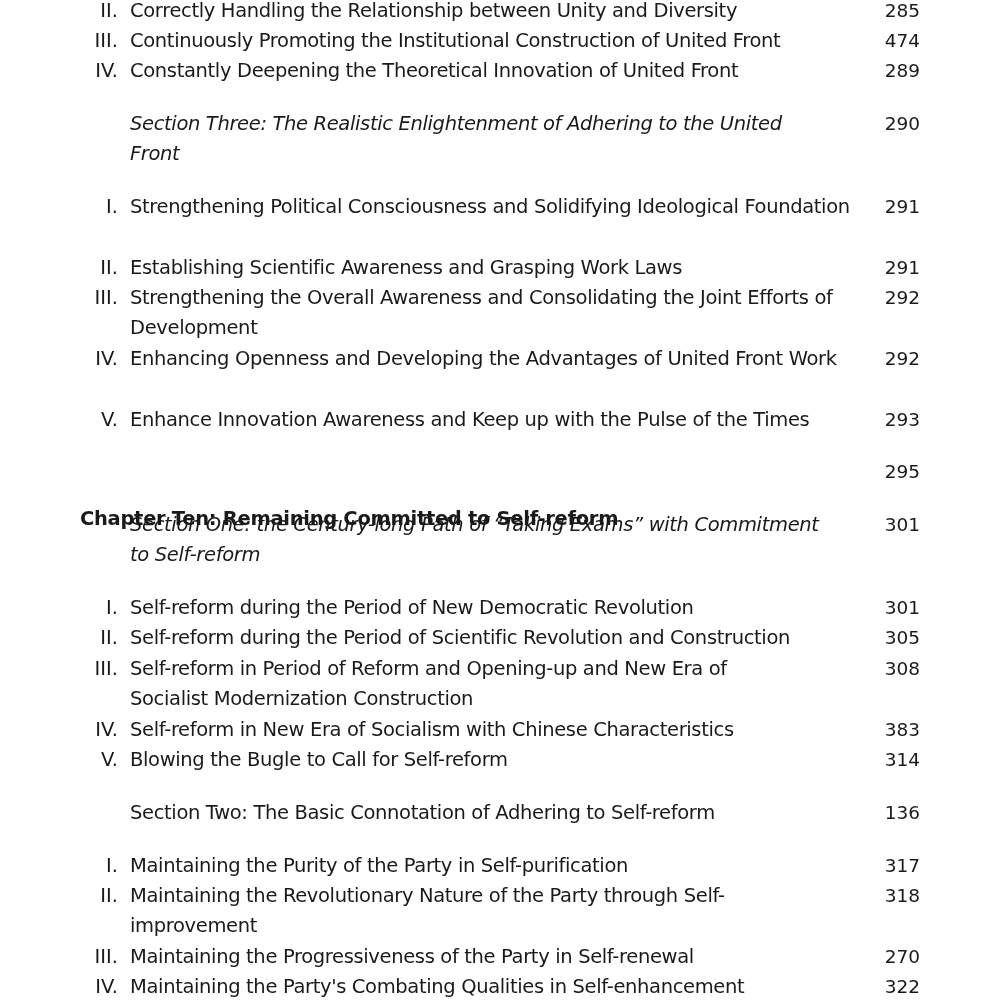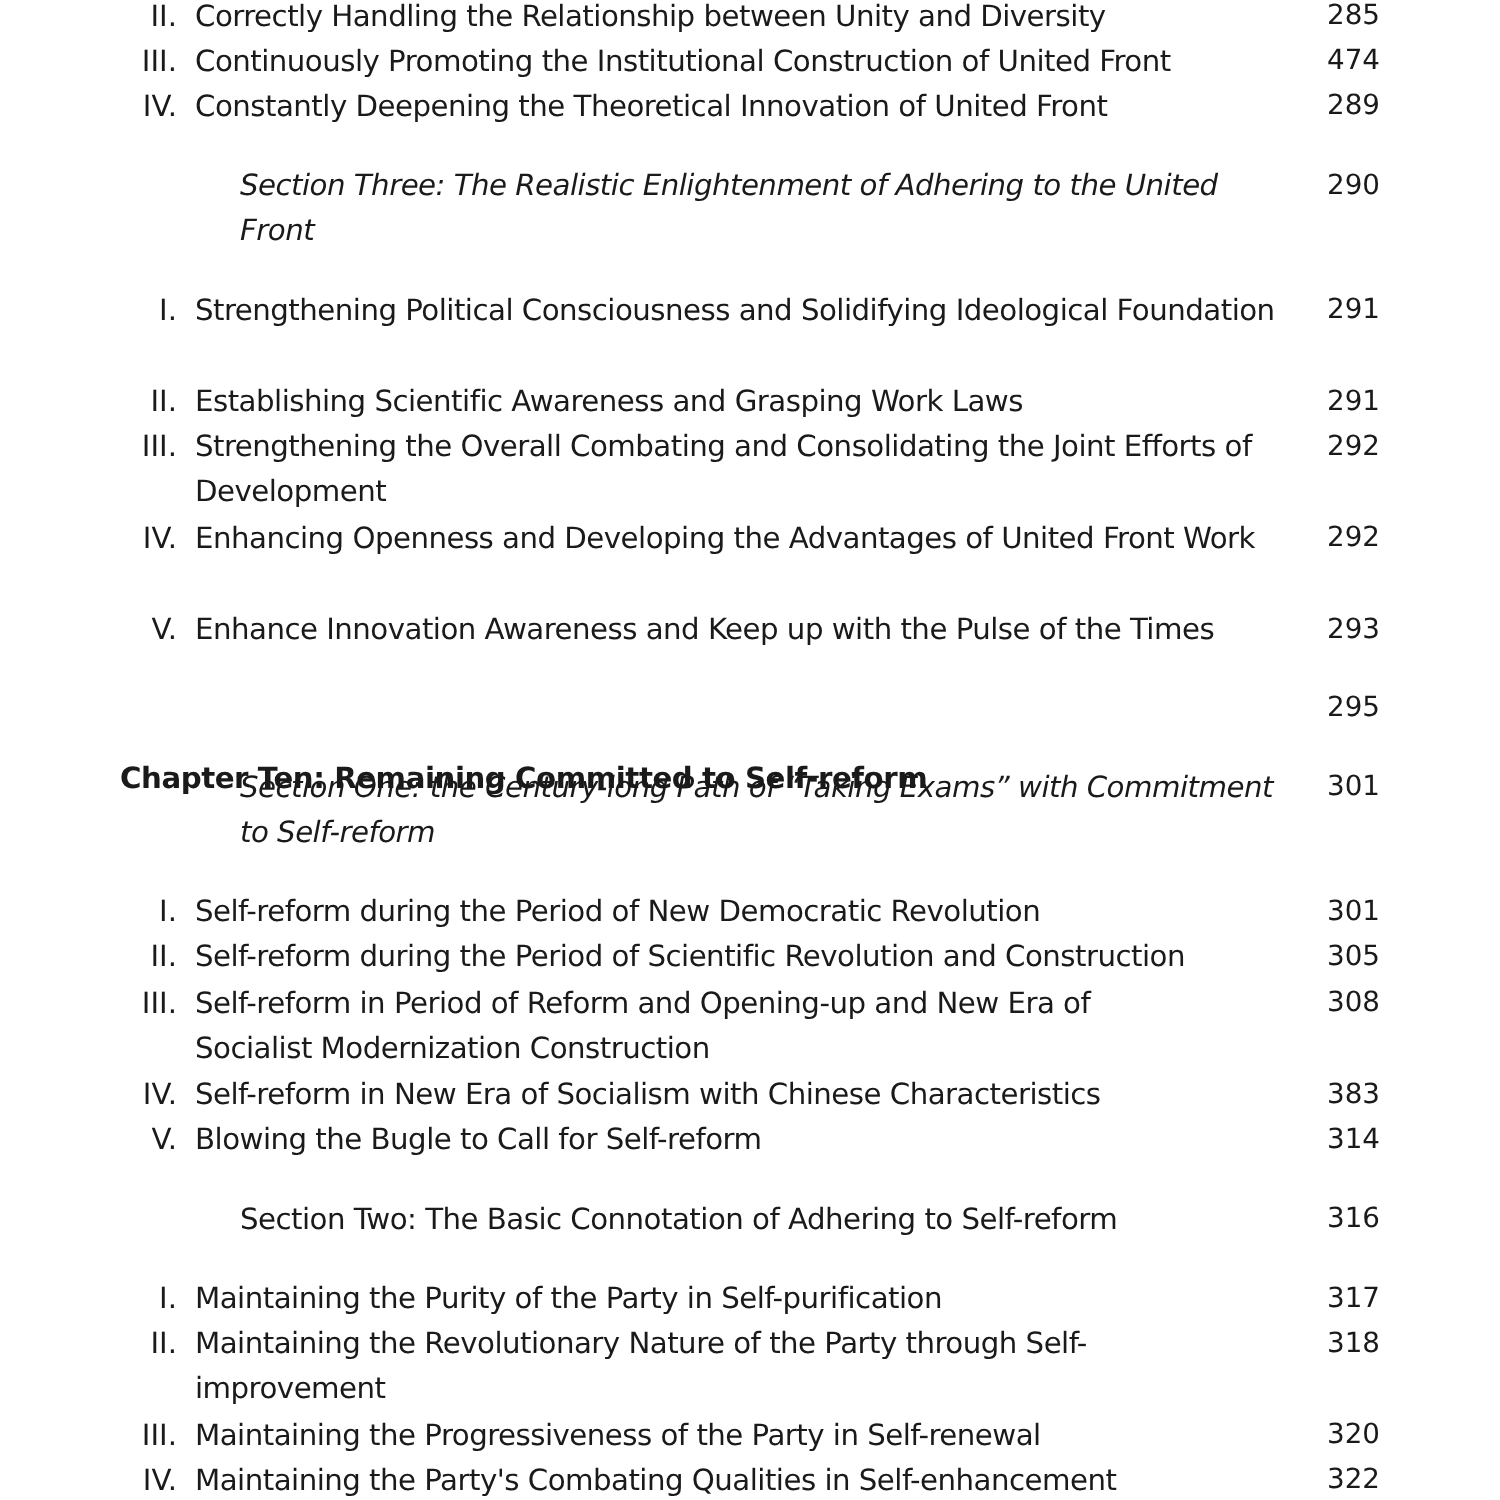--- a/index.html
+++ b/index.html
@@ -48,21 +48,20 @@
     left: 884px;
     top: 0;
     width: 36px;
     text-align: right;
     white-space: nowrap;
     font-size: 18.5px;
   }
   .section .text {
     font-style: italic;
     width: 700px;
-    margin-left: 30px;
   }
   .section.plain .text {
     font-style: normal;
   }
   .chapter .text {
     left: 80px;
     font-weight: bold;
     letter-spacing: -0.3px;
     margin-top: 47px;
   }
@@ -102,21 +101,21 @@
   </div>
 
   <div class="row item" style="top:253px">
     <span class="num">II.</span>
     <span class="text">Establishing Scientific Awareness and Grasping Work Laws</span>
     <span class="page">291</span>
   </div>
 
   <div class="row item" style="top:283px">
     <span class="num">III.</span>
-    <span class="text">Strengthening the Overall Combating and Consolidating the Joint Efforts of Development</span>
+    <span class="text">Strengthening the Overall Awareness and Consolidating the Joint Efforts of Development</span>
     <span class="page">292</span>
   </div>
 
   <div class="row item" style="top:344px">
     <span class="num">IV.</span>
     <span class="text">Enhancing Openness and Developing the Advantages of United Front Work</span>
     <span class="page">292</span>
   </div>
 
   <div class="row item" style="top:405px">
@@ -160,39 +159,39 @@
   </div>
 
   <div class="row item" style="top:745px">
     <span class="num">V.</span>
     <span class="text">Blowing the Bugle to Call for Self-reform</span>
     <span class="page">314</span>
   </div>
 
   <div class="row section plain" style="top:798px">
     <span class="text">Section Two: The Basic Connotation of Adhering to Self-reform</span>
-    <span class="page">316</span>
+    <span class="page">136</span>
   </div>
 
   <div class="row item" style="top:851px">
     <span class="num">I.</span>
     <span class="text">Maintaining the Purity of the Party in Self-purification</span>
     <span class="page">317</span>
   </div>
 
   <div class="row item" style="top:881px">
     <span class="num">II.</span>
     <span class="text" style="width:650px">Maintaining the Revolutionary Nature of the Party through Self-improvement</span>
     <span class="page">318</span>
   </div>
 
   <div class="row item" style="top:942px">
     <span class="num">III.</span>
     <span class="text">Maintaining the Progressiveness of the Party in Self-renewal</span>
-    <span class="page">320</span>
+    <span class="page">270</span>
   </div>
 
   <div class="row item" style="top:972px">
     <span class="num">IV.</span>
     <span class="text">Maintaining the Party's Combating Qualities in Self-enhancement</span>
     <span class="page">322</span>
   </div>
 
 </div>
 

